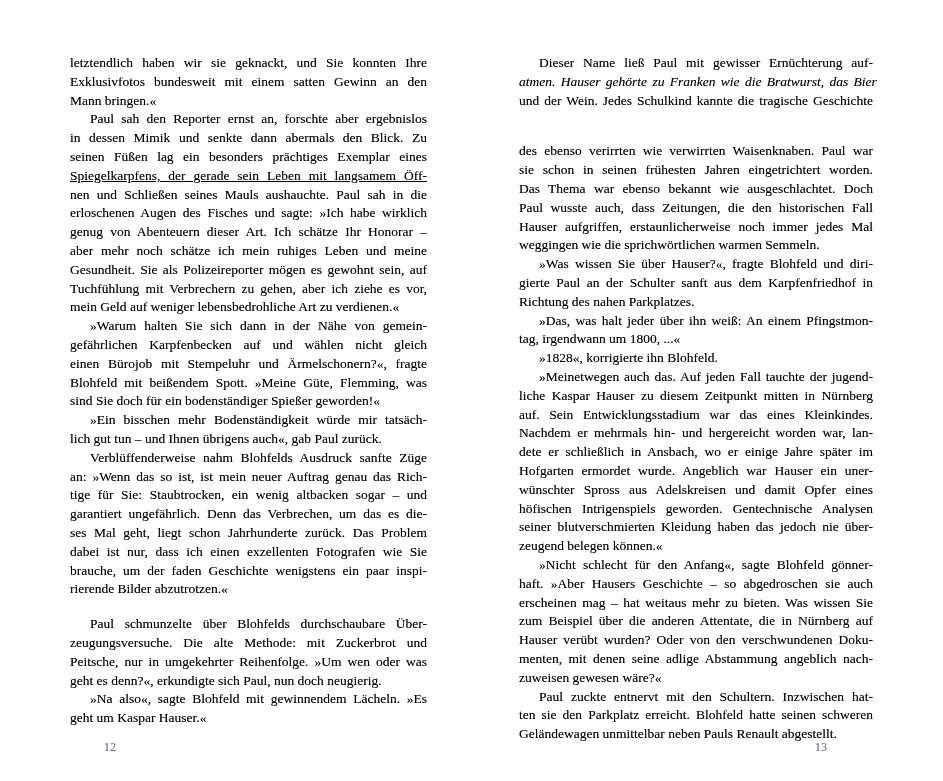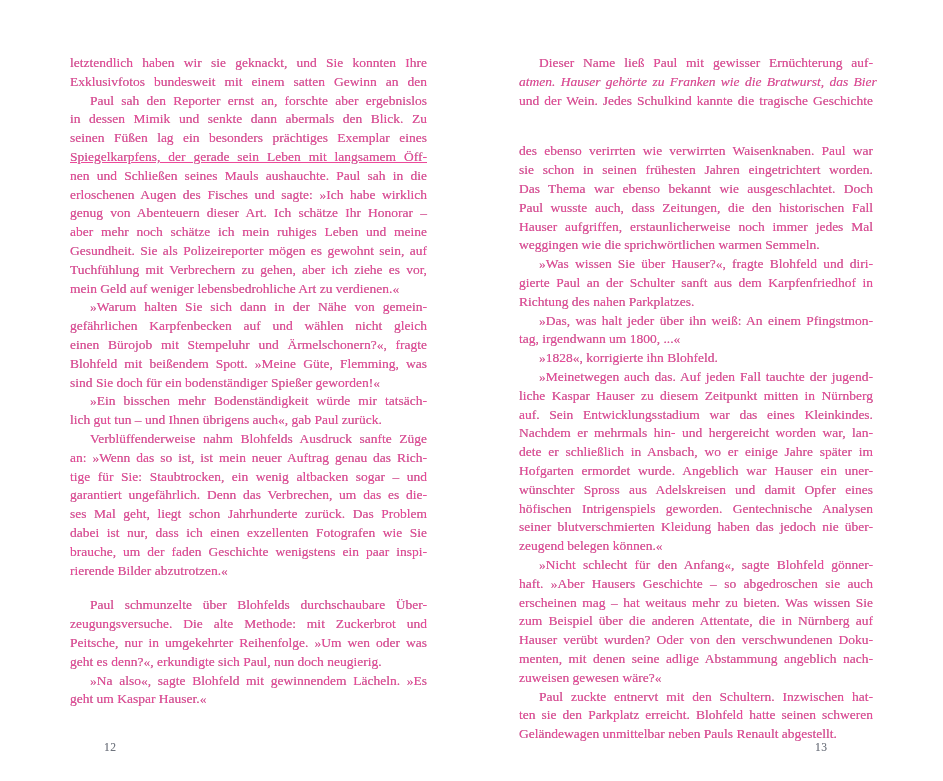--- a/index.html
+++ b/index.html
@@ -13,21 +13,21 @@
     height: 781px;
     background: #ffffff;
     overflow: hidden;
     font-family: "Liberation Serif", "DejaVu Serif", serif;
   }
   .text-block {
     position: absolute;
     top: 54px;
     font-size: 13.5px;
     line-height: 18.8px;
-    color: #ec4899;
+    color: #000000;
     text-shadow: 0 0 0.6px rgba(61, 62, 69, 0.55);
   }
   .text-block.left  { left: 70px;  width: 357px; }
   .text-block.right { left: 519px; width: 354px; }
   .paragraph { margin: 0; padding: 0; }
   .line {
     white-space: nowrap;
     overflow: visible;
     text-align: left;
   }
@@ -44,20 +44,21 @@
   .page-number.right { left: 815px; }
 </style>
 </head>
 <body>
 
 <div class="spread">
   <div class="text-block left">
       <div class="paragraph">
         <div class="line" style="word-spacing: 5.87px;">letztendlich haben wir sie geknackt, und Sie konnten Ihre</div>
         <div class="line" style="word-spacing: 5.63px;">Exklusivfotos bundesweit mit einem satten Gewinn an den</div>
+        <div class="line final" style="word-spacing: 0px;">Mann bringen.«</div>
       </div>
       <div class="paragraph">
         <div class="line indent" style="word-spacing: 3.87px;">Paul sah den Reporter ernst an, forschte aber ergebnislos</div>
         <div class="line" style="word-spacing: 5.17px;">in dessen Mimik und senkte dann abermals den Blick. Zu</div>
         <div class="line" style="word-spacing: 6.07px;">seinen Füßen lag ein besonders prächtiges Exemplar eines</div>
         <div class="line" style="word-spacing: 4.55px; text-decoration: underline;">Spiegelkarpfens, der gerade sein Leben mit langsamem Öff-</div>
         <div class="line" style="word-spacing: 3.84px;">nen und Schließen seines Mauls aushauchte. Paul sah in die</div>
         <div class="line" style="word-spacing: 3.2px;">erloschenen Augen des Fisches und sagte: »Ich habe wirklich</div>
         <div class="line" style="word-spacing: 3.76px;">genug von Abenteuern dieser Art. Ich schätze Ihr Honorar –</div>
         <div class="line" style="word-spacing: 4.39px;">aber mehr noch schätze ich mein ruhiges Leben und meine</div>

